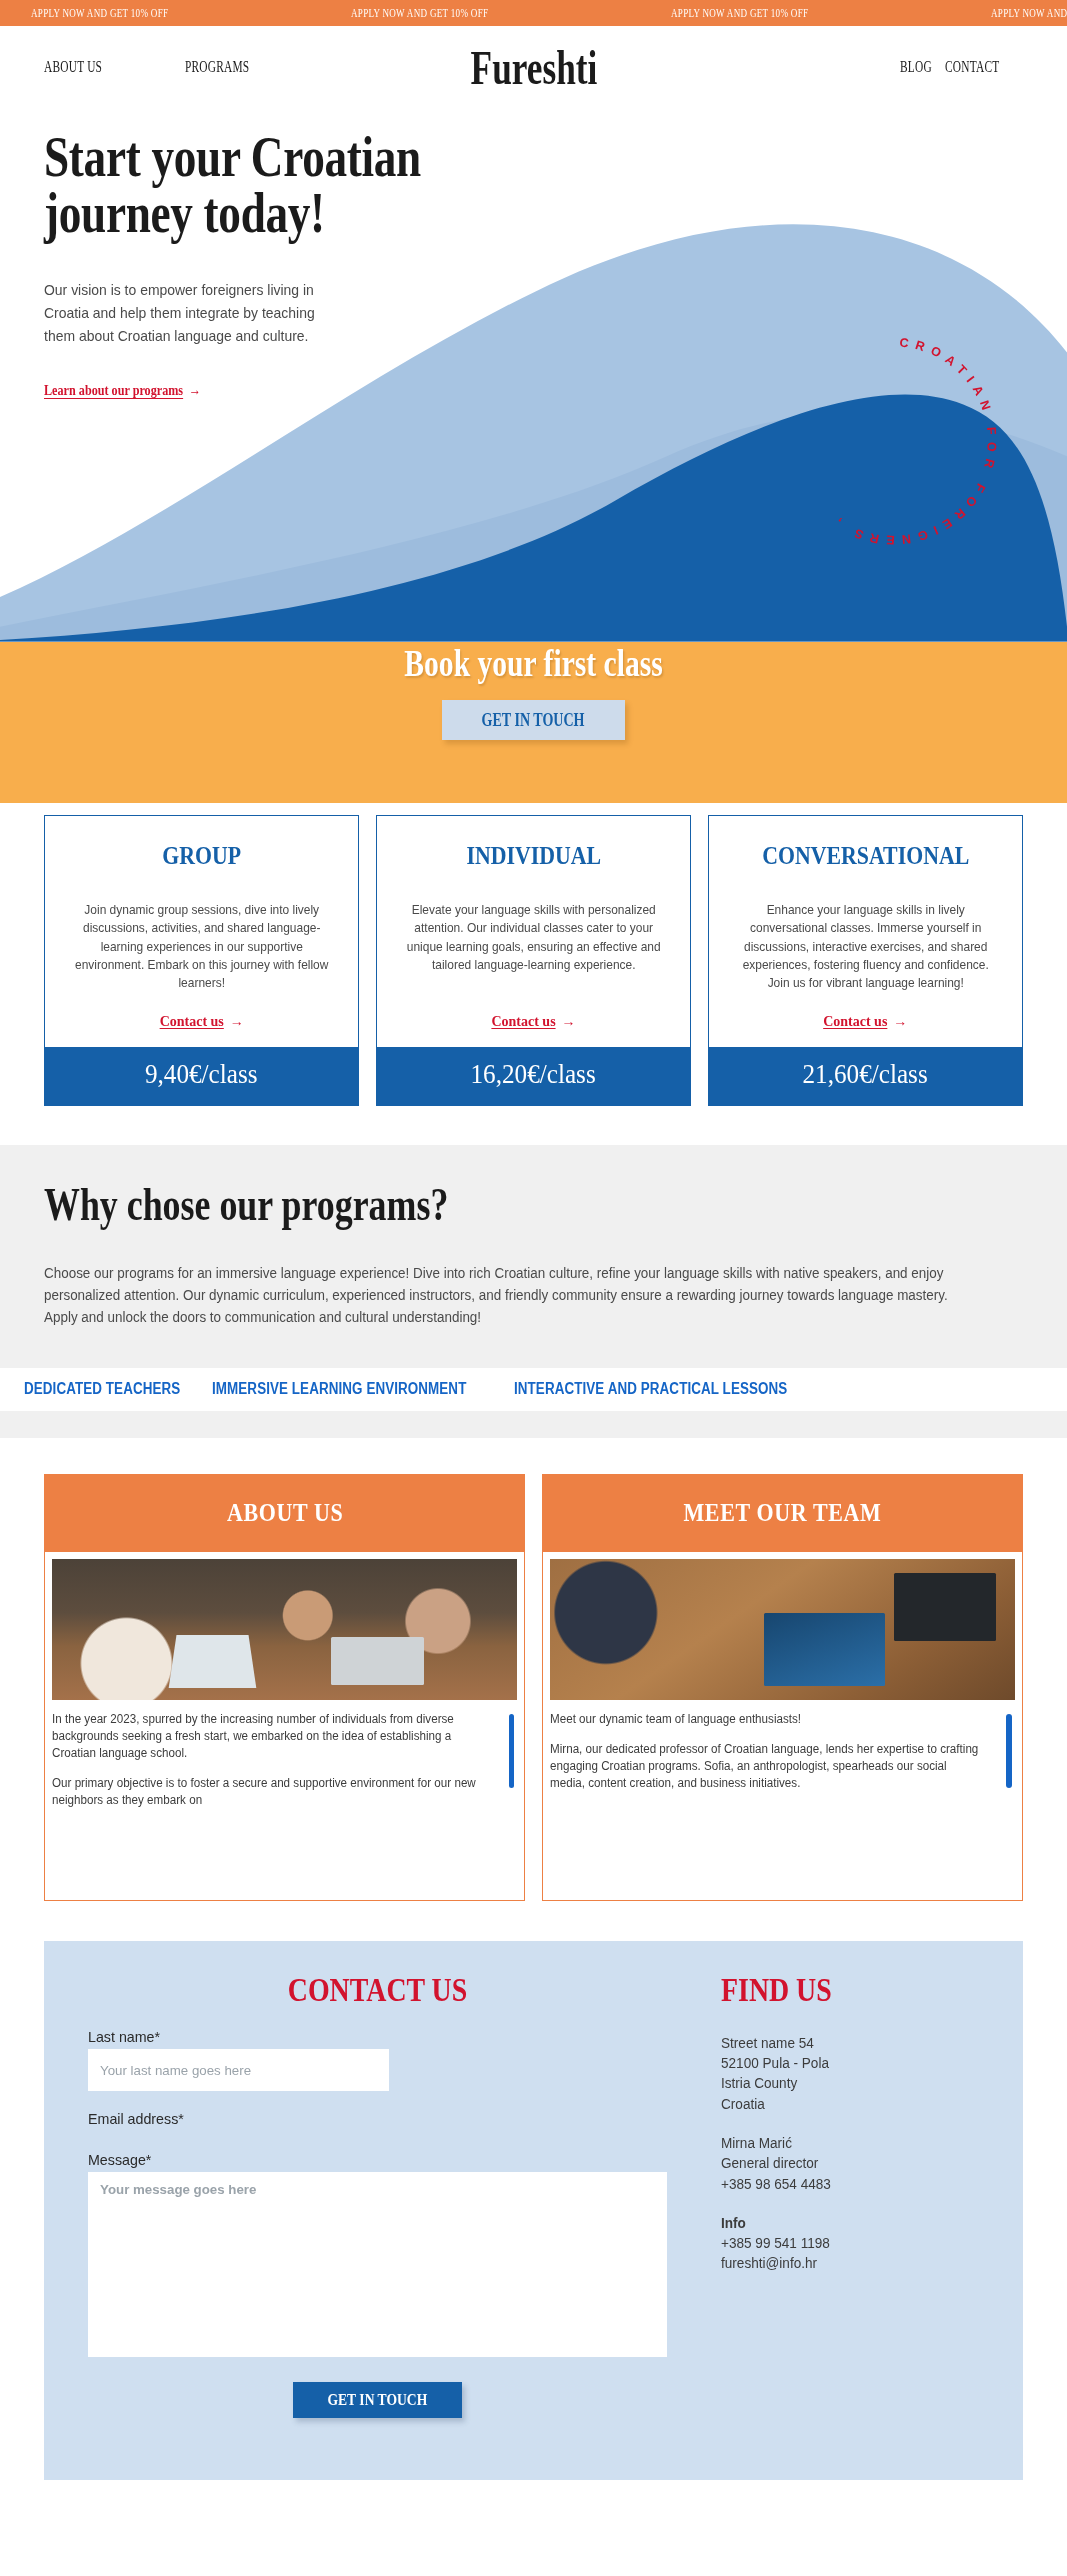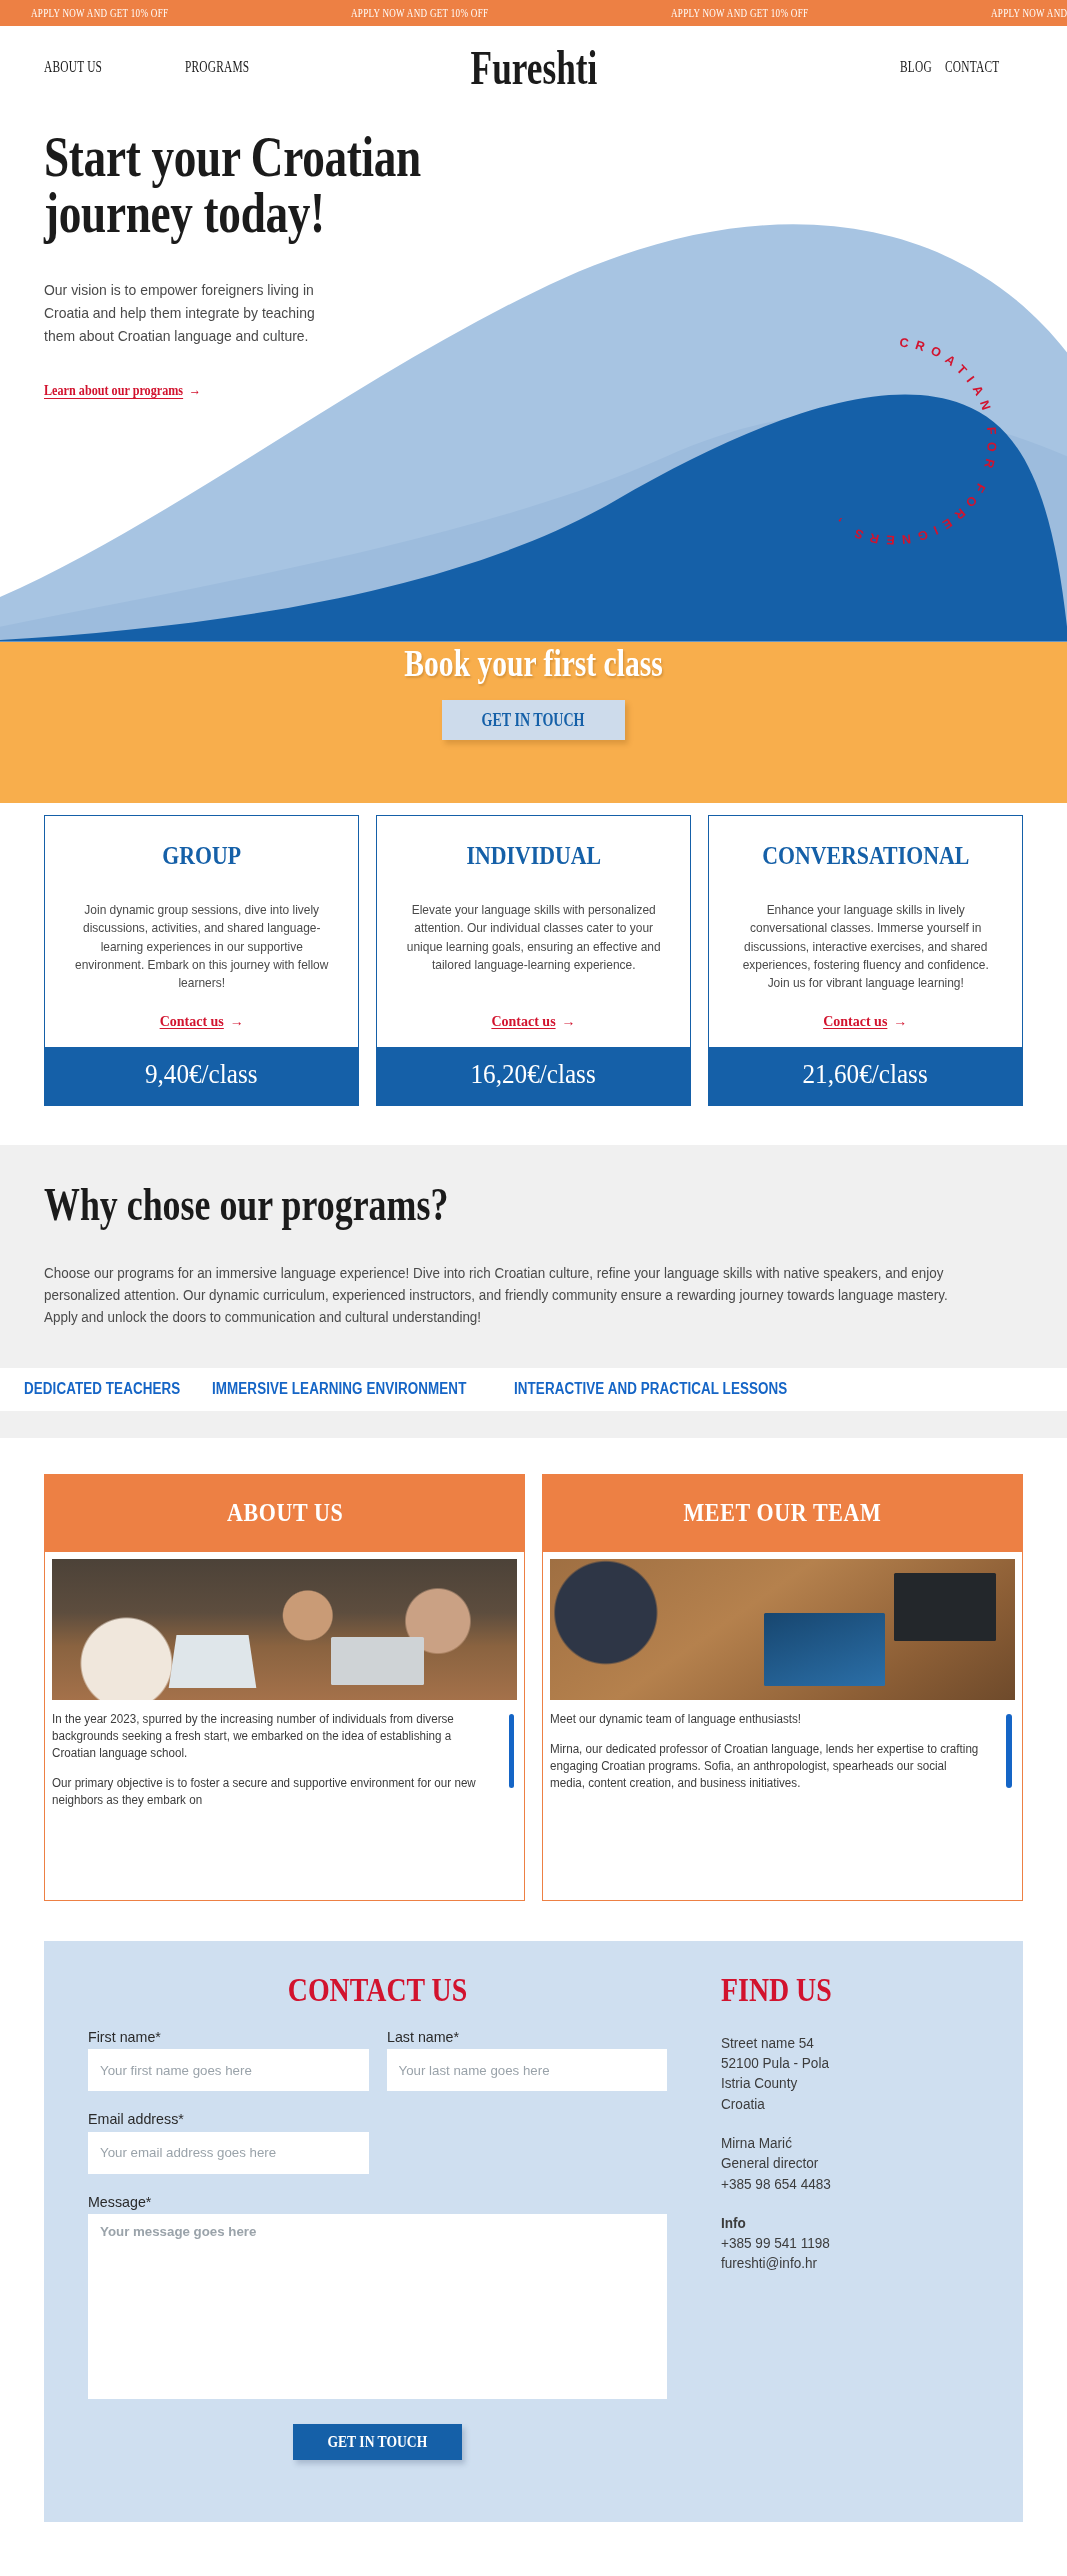--- a/index.html
+++ b/index.html
@@ -557,33 +557,28 @@
       </div>
     </div>
   </div>
 
   <div class="contact">
     <div class="contact-left">
       <div class="c-title">CONTACT US</div>
 
       <div class="row">
         <div class="field half">
-          <label>First name*</label>
-          <input type="text" placeholder="Your first name goes here" style="">
-        </div>
-        <div class="field half">
           <label>Last name*</label>
           <input type="text" placeholder="Your last name goes here" style="">
         </div>
       </div>
 
       <div class="row">
         <div class="field half">
           <label>Email address*</label>
-          <input type="text" placeholder="Your email address goes here" style="">
         </div>
         <div class="field half"></div>
       </div>
 
       <div class="row">
         <div class="field">
           <label>Message*</label>
           <textarea placeholder="Your message goes here" style=""></textarea>
         </div>
       </div>

